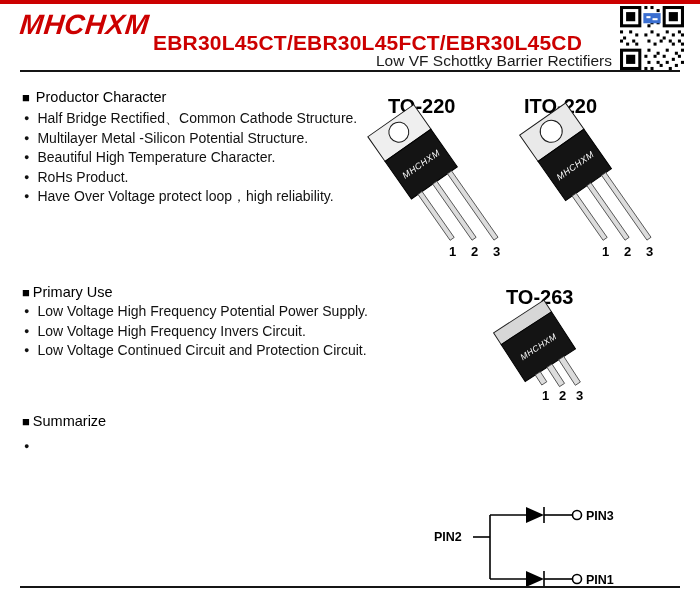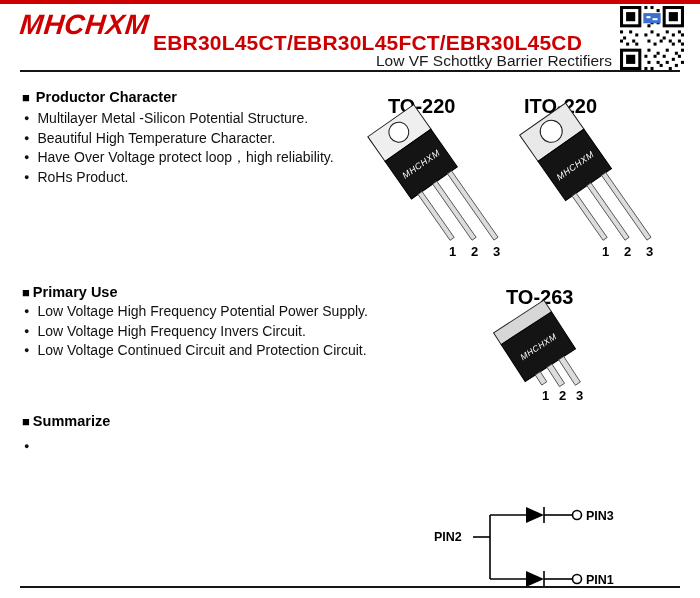--- a/index.html
+++ b/index.html
@@ -5,21 +5,21 @@
   html,body{margin:0;padding:0;background:#f2f2f2;}
   .page{position:relative;width:700px;height:598px;background:#ffffff;
         font-family:"Liberation Sans",sans-serif;color:#111;overflow:hidden;margin:0 auto;}
   .abs{position:absolute;}
   .top-bar{left:0;top:0;width:700px;height:4px;background:#cc0000;}
   .logo{left:20px;top:9px;font-size:28px;font-weight:700;font-style:italic;
         color:#cc0000;letter-spacing:.5px;transform:skewX(-6deg);}
   .title{left:153px;top:11px;font-size:21px;font-weight:700;color:#cc0000;letter-spacing:.2px;white-space:nowrap;margin-top:20px;}
   .subtitle{left:300px;top:52px;width:312px;text-align:right;font-size:15.5px;color:#1a1a1a;white-space:nowrap;}
   .rule{background:#151515;height:2px;}
-  .sec-head{font-size:14.5px;font-weight:700;color:#000;white-space:nowrap;}
+  .sec-head{font-size:14.5px;font-weight:400;color:#000;white-space:nowrap;}
   .sq{font-size:13px;margin-right:6px;}
   .sq.tight{margin-right:3px;}
   .blist{font-size:14px;color:#111;}
   .blist .line{line-height:19.5px;white-space:nowrap;}
   .dot{font-size:9px;margin-right:8px;vertical-align:2px;}
   .pkg-label{font-size:20px;font-weight:700;color:#000;white-space:nowrap;}
   .summ{font-size:14px;line-height:20px;width:560px;padding-left:16px;position:relative;}
   .summ .dot{position:absolute;left:0;top:2px;}
   svg text.pn{font-family:"Liberation Sans",sans-serif;font-weight:700;font-size:13px;fill:#000;}
   svg text.brand{font-family:"Liberation Sans",sans-serif;font-style:italic;fill:#fff;letter-spacing:.5px;}
@@ -104,24 +104,25 @@
     <rect x="26" y="10" width="4" height="2" fill="#fff"></rect>
       <rect x="32" y="12" width="5" height="2" fill="#fff"></rect>
   </svg>
 
   <div class="abs rule" style="left:20px;top:70px;width:660px;"></div>
 
   <div class="abs sec-head" style="left:22px;top:89px;">
     <span class="sq">■</span><span>Productor Character</span>
   </div>
   <div class="abs blist" style="left:24px;top:109px;width:345px;">
+    <div class="line"><span class="dot">●</span><span>Half Bridge Rectified、Common Cathode Structure.</span></div>
     <div class="line"><span class="dot">●</span><span>Multilayer Metal -Silicon Potential Structure.</span></div>
     <div class="line"><span class="dot">●</span><span>Beautiful High Temperature Character.</span></div>
+    <div class="line"><span class="dot">●</span><span>RoHs Product.</span></div>
     <div class="line"><span class="dot">●</span><span>Have Over Voltage protect loop，high reliability.</span></div>
-    <div class="line"><span class="dot">●</span><span>RoHs Product.</span></div>
   </div>
 
   <div class="abs pkg-label" style="left:388px;top:95px;">TO-220</div>
   <div class="abs pkg-label" style="left:524px;top:95px;">ITO-220</div>
 
   <svg class="abs" style="left:352px;top:100px;" width="155" height="165" viewBox="0 0 155 165">
     <g transform="translate(0,6) rotate(-35 60 45)">
       <rect x="32" y="8" width="56" height="30" fill="#efefef" stroke="#1a1a1a"></rect>
       <circle cx="60" cy="22" r="10" fill="#fff" stroke="#1a1a1a"></circle>
       <rect x="32" y="38" width="56" height="46" fill="#141414" stroke="#000"></rect>

